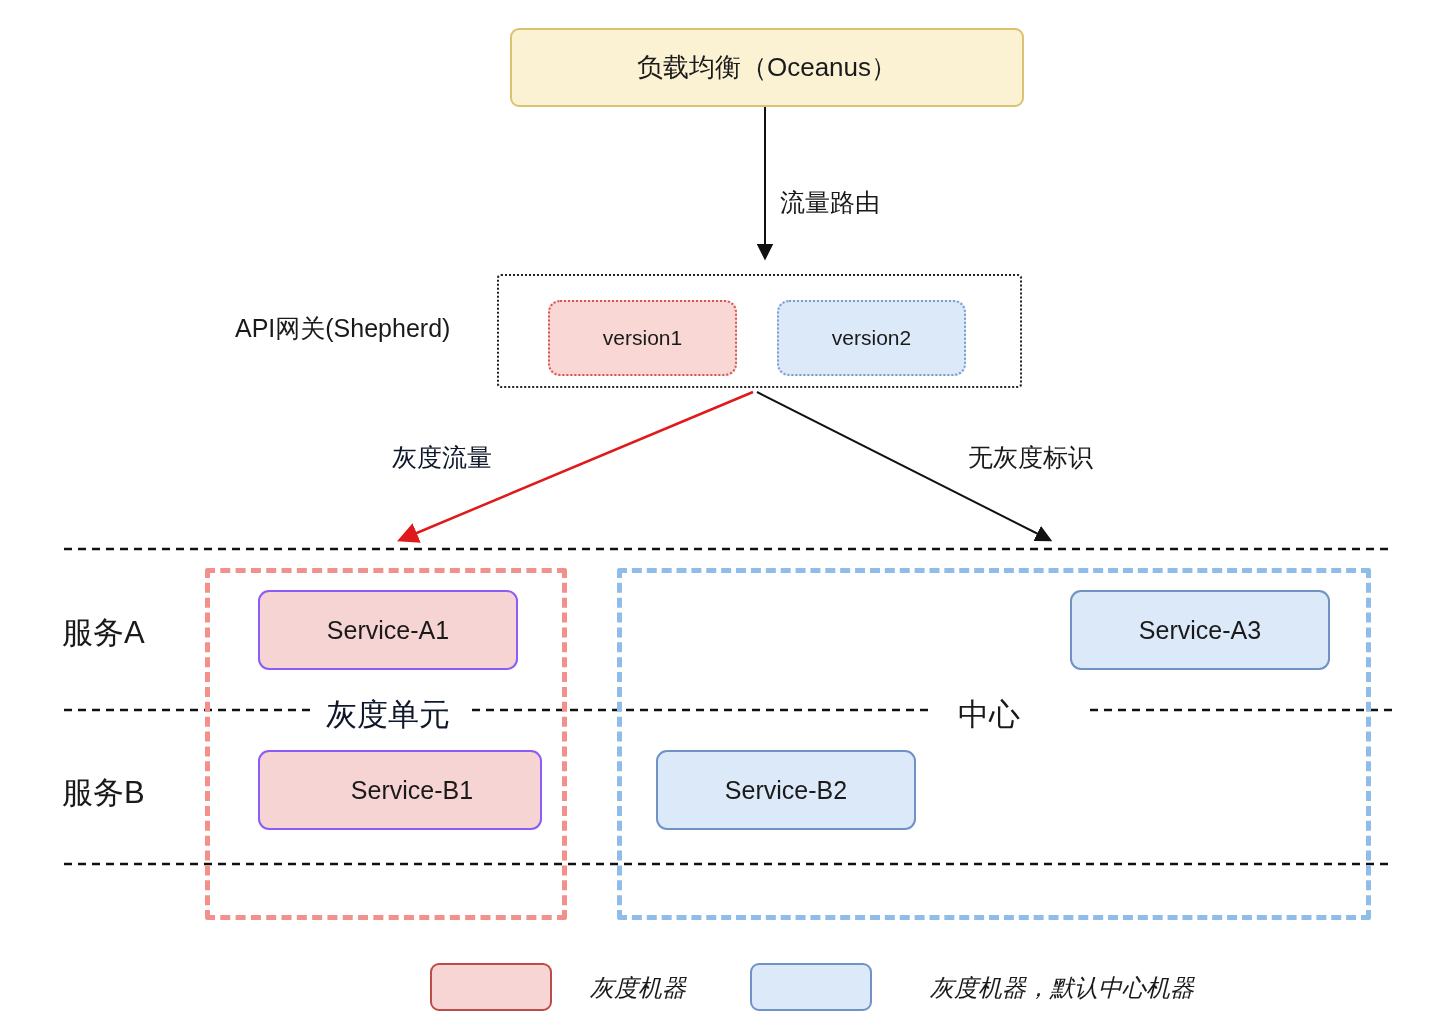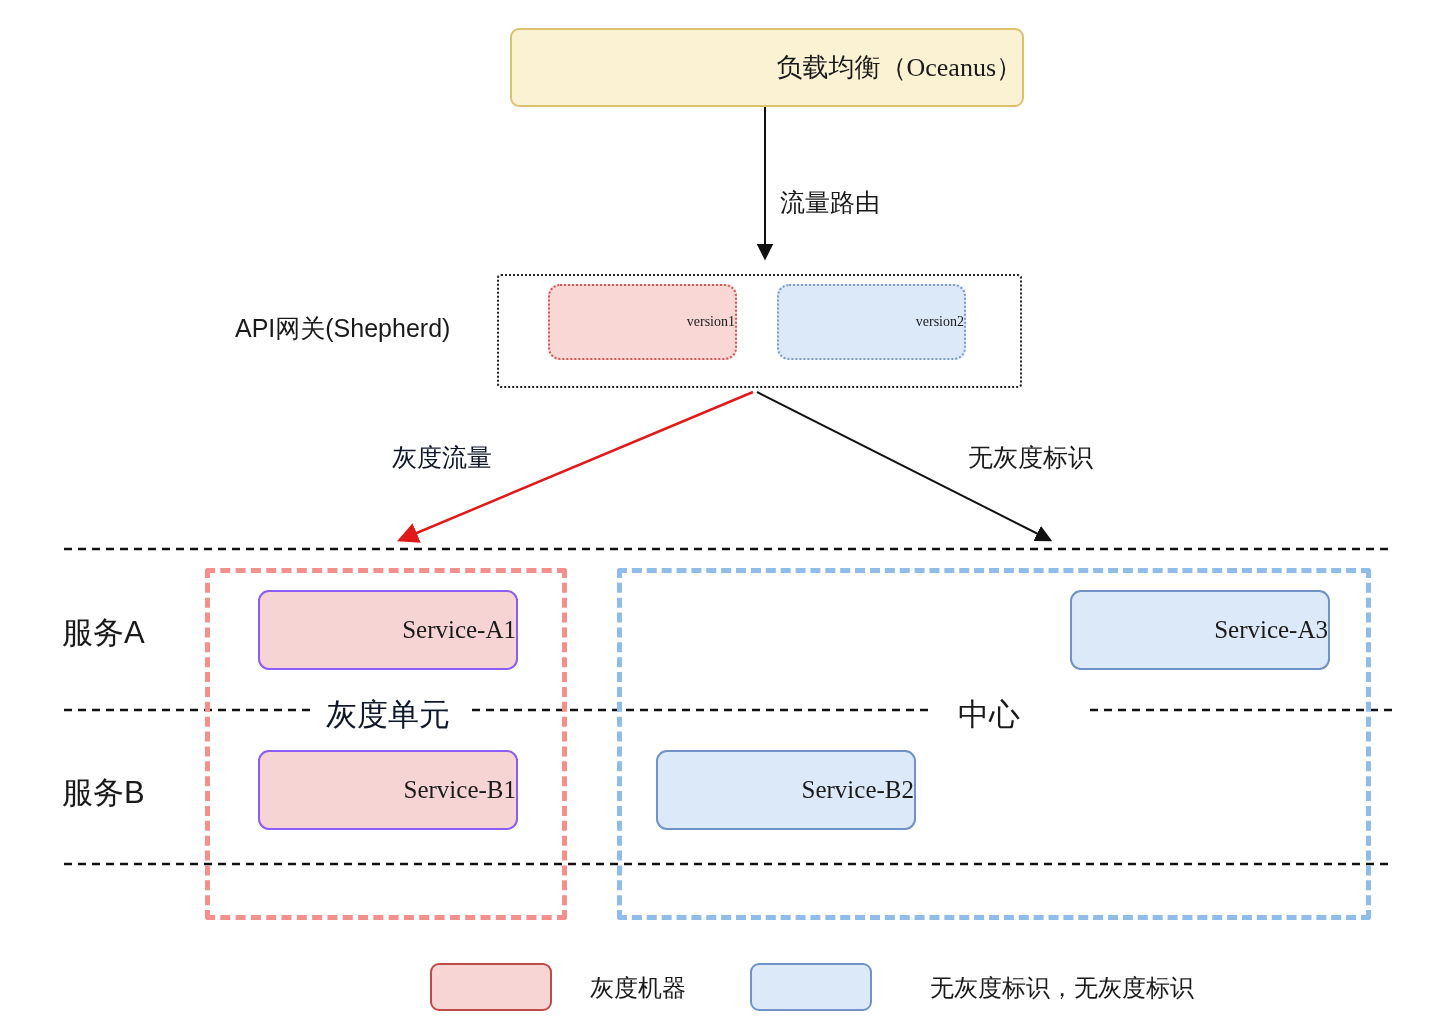--- a/index.html
+++ b/index.html
@@ -3,37 +3,37 @@
 <meta charset="utf-8">
 <style>
   html,body{margin:0;padding:0;background:#ffffff;}
   .canvas{
     position:relative;width:1440px;height:1018px;background:#ffffff;
     font-family:"Liberation Sans","DejaVu Sans",sans-serif;color:#1a1a1a;
     overflow:hidden;
   }
   .abs{position:absolute;}
   .txt{position:absolute;white-space:nowrap;}
-  .center-flex{display:flex;align-items:center;justify-content:flex-end;font-family:Liberation Serif, serif;}
+  .center-flex{display:flex;align-items:center;justify-content:center;}
 
   
   .lb{
     left:510px;top:28px;width:510px;height:75px;
     background:#FBF2D4;border:2px solid #DCC26F;border-radius:9px;
     font-size:26px;
   }
 
   
   .gw{
     left:497px;top:274px;width:521px;height:110px;
     border:2px dotted #222222;border-radius:4px;background:#ffffff;
   }
   .ver{
-    position:absolute;top:8px;width:185px;height:72px;
-    border-radius:12px;font-size:14px;
+    position:absolute;top:24px;width:185px;height:72px;
+    border-radius:12px;font-size:21px;
   }
   .ver.pink{left:49px;background:#F8D7D5;border:2px dotted #D75652;}
   .ver.blue{left:278px;background:#DCE9F9;border:2px dotted #7A9CD0;}
 
   
   .unit-pink{
     left:205px;top:568px;width:352px;height:342px;
     border:5px dashed #F4908C;border-radius:3px;
   }
   .unit-blue{
@@ -53,21 +53,21 @@
   .lbl-26{font-size:31px;}
   .red{color:#0f172a;}
   .mid-label{background:#ffffff;padding:0 8px;}
 
   
   .legend-swatch{
     position:absolute;width:118px;height:44px;border-radius:9px;
   }
   .legend-swatch.pink{background:#F7D5D4;border:2px solid #BE4B48;}
   .legend-swatch.blue{background:#DCE9F8;border:2px solid #7092C6;}
-  .legend-label{font-size:24px;}
+  .legend-label{font-size:24px;font-style:italic;}
 
   svg.overlay{position:absolute;left:0;top:0;pointer-events:none;}
 </style>
 </head>
 <body>
 
 <div class="canvas">
 
   <svg class="overlay" width="1440" height="1018" viewBox="0 0 1440 1018">
     <defs>
@@ -119,29 +119,29 @@
 
   <div class="txt lbl-26" style="left:62px;top:612px;">服务A</div>
   <div class="txt lbl-26" style="left:62px;top:772px;">服务B</div>
 
   <div class="txt lbl-26 red mid-label" style="left:318px;top:694px;width:134px;">灰度单元</div>
   <div class="txt lbl-26 mid-label" style="left:950px;top:694px;width:120px;">中心</div>
 
   <div class="svc pink center-flex" style="left:258px;top:590px;">
     <span>Service-A1</span>
   </div>
-  <div class="svc pink center-flex" style="left:258px;top:750px;">
+  <div class="svc pink center-flex" style="left:258px;top:750px;padding-left:24px;">
     <span>Service-B1</span>
   </div>
 
   <div class="svc blue center-flex" style="left:1070px;top:590px;">
     <span>Service-A3</span>
   </div>
   <div class="svc blue center-flex" style="left:656px;top:750px;">
     <span>Service-B2</span>
   </div>
 
   <div class="legend-swatch pink" style="left:430px;top:963px;"></div>
   <div class="txt legend-label" style="left:590px;top:972px;">灰度机器</div>
   <div class="legend-swatch blue" style="left:750px;top:963px;"></div>
-  <div class="txt legend-label" style="left:930px;top:972px;">无灰度标识，无灰度标识</div>
+  <div class="txt legend-label" style="left:930px;top:972px;">灰度机器，默认中心机器</div>
 
 </div>
 
 </body></html>

